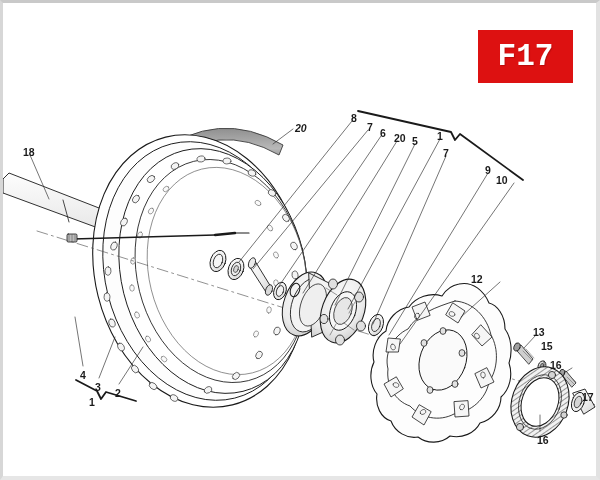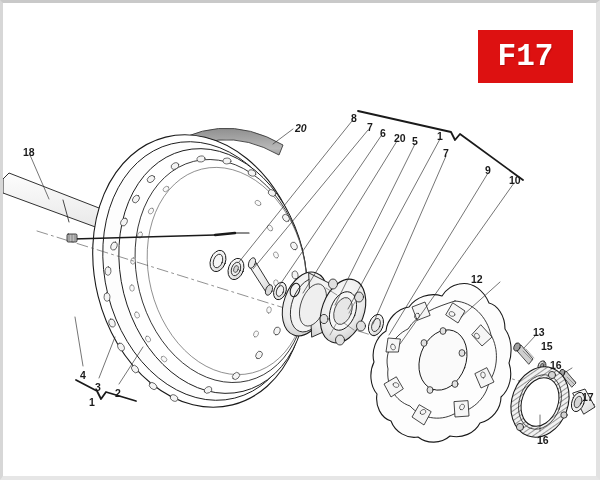--- a/index.html
+++ b/index.html
@@ -376,21 +376,21 @@
         <div class="callout" style="left: 20px; top: 144px;">18</div>
         <div class="callout" style="left: 292px; top: 120px; font-style: italic;">20</div>
         <div class="callout" style="left: 348px; top: 110px;">8</div>
         <div class="callout" style="left: 364px; top: 119px;">7</div>
         <div class="callout" style="left: 377px; top: 125px;">6</div>
         <div class="callout" style="left: 391px; top: 130px;">20</div>
         <div class="callout" style="left: 409px; top: 133px;">5</div>
         <div class="callout" style="left: 434px; top: 128px;">1</div>
         <div class="callout" style="left: 440px; top: 145px;">7</div>
         <div class="callout" style="left: 482px; top: 162px;">9</div>
-        <div class="callout" style="left: 506px; top: 172px;">10</div>
+        <div class="callout" style="left: 493px; top: 172px;">10</div>
         <div class="callout" style="left: 468px; top: 271px;">12</div>
         <div class="callout" style="left: 530px; top: 324px;">13</div>
         <div class="callout" style="left: 538px; top: 338px;">15</div>
         <div class="callout" style="left: 547px; top: 357px;">16</div>
         <div class="callout" style="left: 579px; top: 389px;">17</div>
         <div class="callout" style="left: 534px; top: 432px;">16</div>
         <div class="callout" style="left: 77px; top: 367px;">4</div>
         <div class="callout" style="left: 92px; top: 379px;">3</div>
         <div class="callout" style="left: 112px; top: 385px;">2</div>
         <div class="callout" style="left: 86px; top: 394px;">1</div>

